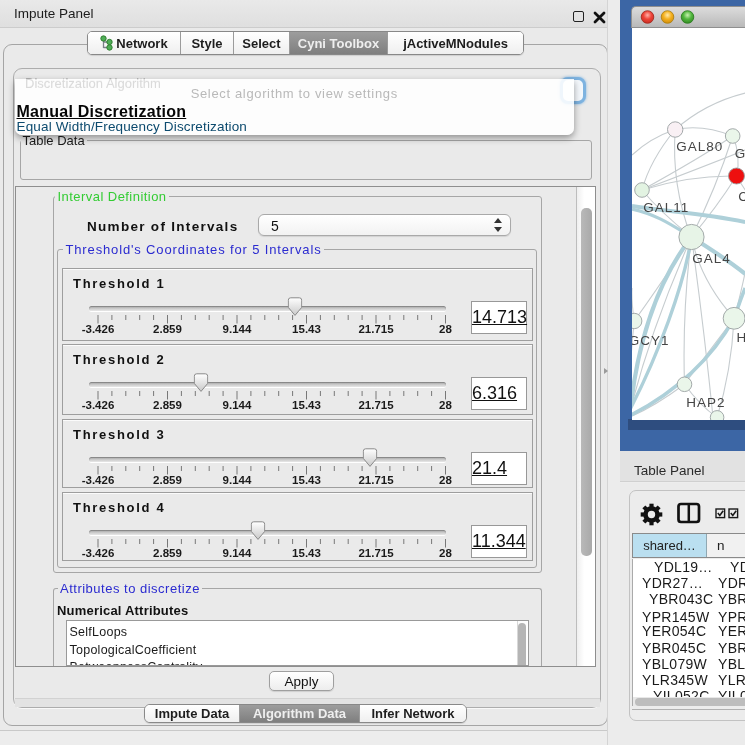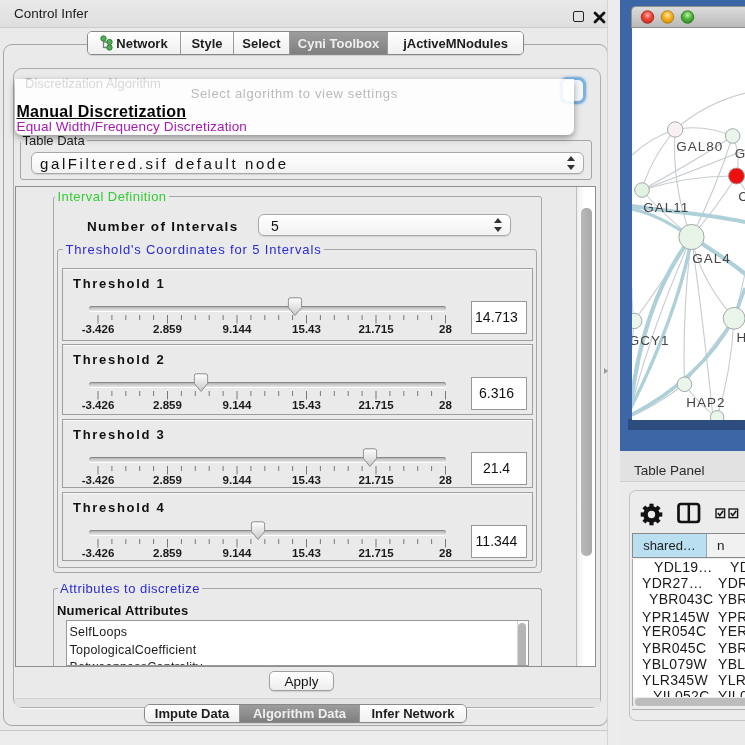--- a/index.html
+++ b/index.html
@@ -48,35 +48,35 @@
   .tpanel { position:absolute; left:62px; width:471px; height:71px;
     border:1px solid #9e9e9e; background:#eaeaea; box-shadow:inset 0 1px 0 #fbfbfb; }
   .ttitle { position:absolute; left:10px; top:7px; font-weight:bold; font-size:13px; color:#111; letter-spacing:1.7px; }
   .track { position:absolute; left:26px; top:37px; width:357px; height:5px;
     border-radius:3px; background:linear-gradient(#ababab,#e8e8e8);
     box-shadow:inset 0 1px 1px rgba(0,0,0,.25), 0 1px 0 #fff; }
   .tlabel { position:absolute; top:54px; font-size:11.5px; font-weight:bold; color:#1a1a1a;
     transform:translateX(-50%); white-space:nowrap; }
   .thumb { position:absolute; top:28px; width:15px; height:20px; transform:translateX(-50%); }
   .vbox { position:absolute; left:408px; top:32px; width:56px; height:33px;
-    background:#fff; border:1px solid #989898; font-size:14px; color:#111;
-    text-align:center; line-height:31px; padding-right:5px; }
+    background:#fff; border:1px solid #989898; font-size:18px; color:#111;
+    text-align:left; line-height:31px; padding-right:5px;text-decoration:underline; }
   
   .vsb-track { position:absolute; background:linear-gradient(90deg,#efefef,#ffffff 40%,#ffffff); }
   .vsb-thumb { position:absolute; background:linear-gradient(90deg,#b9b9b9,#a9a9a9); border-radius:5px; }
   
   .btn { position:absolute; background:linear-gradient(#ffffff,#ededed);
     border:1px solid #9f9f9f; border-radius:5px; font-size:13.5px; color:#111;
     text-align:center; box-shadow:0 1px 1px rgba(0,0,0,.12); }
 </style>
 </head>
 <body>
 <div id="stage">
   <div id="cp">
-    <div id="cp-title">Control Infer</div>
+    <div id="cp-title">Impute Panel</div>
     <div class="abs" style="left:573px;top:11px;width:11px;height:11px;border:1.6px solid #222;border-radius:2px;"></div>
     <svg class="abs" style="left:592.5px;top:10.5px" width="13" height="13" viewBox="0 0 13 13">
         <path d="M2 2 L11 11 M11 2 L2 11" stroke="#111" stroke-width="2.8" stroke-linecap="round"></path>
       </svg>
     <div id="outerpane"></div>
     <div id="innerpane"></div>
     <div class="abs" style="left:15px;top:698px;width:585px;height:9px;background:#e3e3e3;border-top:1px solid #d2d2d2;"></div>
 
     <div class="seg" style="left:87px;top:31px;">
       <div class="s" style="width:93px;"><svg width="13" height="17" viewBox="0 0 13 17" style="margin-right:3px">
@@ -86,24 +86,20 @@
             <circle cx="9.5" cy="12.5" r="2.7" fill="#4fae57" stroke="#2d7a2d" stroke-width="0.9"></circle>
           </svg>Network</div>
       <div class="s" style="width:53px;">Style</div>
       <div class="s" style="width:56px;">Select</div>
       <div class="s on" style="width:98px;">Cyni Toolbox</div>
       <div class="s" style="width:135px;">jActiveMNodules</div>
     </div>
 
     <div class="group" style="left:20px;top:140px;width:572px;height:40px;"></div>
     <div class="gtitle" style="left:20.5px;top:134px;color:#1c1c1c;padding:0 2px;">Table Data</div>
-    <div class="combo" style="left:31px;top:152px;width:553px;height:22px;">
-      <span style="position:absolute;left:8px;top:2px;font-size:15px;letter-spacing:2.6px;">galFiltered.sif default node</span>
-      <div class="arr"></div>
-    </div>
 
     <div class="abs" style="left:15px;top:186px;width:581px;height:481px;border:1px solid #8e8e8e;background:#eaeaea;"></div>
     <div class="vsb-track" style="left:576px;top:187px;width:19px;height:479px;border-left:1px solid #bdbdbd;"></div>
     <div class="vsb-thumb" style="left:581px;top:208px;width:11px;height:348px;"></div>
 
     <div class="group" style="left:53px;top:196px;width:489px;height:377px;"></div>
     <div class="gtitle green" style="left:55px;top:190px;padding:0 2.5px;letter-spacing:0.45px;">Interval Definition</div>
     <div class="abs" style="left:87px;top:219px;font-weight:bold;font-size:13.5px;color:#111;letter-spacing:1.3px;">Number of Intervals</div>
     <div class="combo" style="left:258px;top:214px;width:253px;height:22px;">
       <span style="position:absolute;left:12px;top:3px;">5</span>
@@ -324,21 +320,21 @@
       <div class="s on" style="width:120px;">Algorithm Data</div>
       <div class="s" style="width:106px;">Infer Network</div>
     </div>
 
     <div class="abs" style="left:25px;top:75px;font-size:13px;color:#b2b2b2;">Discretization Algorithm</div>
     <div class="abs" style="left:560px;top:77px;width:26px;height:27px;border:3px solid #7eb3e0;border-radius:8px;background:#f4f8fc;box-shadow:0 0 3px #7eb3e0;"></div>
     <div id="popup" class="abs" style="left:15px;top:79px;width:558.5px;height:55.5px;background:rgba(255,255,255,0.88);border-radius:0 0 7px 7px;box-shadow:0 3px 7px rgba(0,0,0,0.38);">
       <div style="position:absolute;left:10px;top:-3.5px;font-size:13px;color:#dadada;">Discretization Algorithm</div>
       <div style="position:absolute;left:0;top:7px;width:100%;text-align:center;font-size:13px;color:#b9b9b9;letter-spacing:0.65px;">Select algorithm to view settings</div>
       <div style="position:absolute;left:1.5px;top:24px;font-size:16px;font-weight:bold;color:#050505;letter-spacing:0.25px;text-decoration:underline;">Manual Discretization</div>
-      <div style="position:absolute;left:1.5px;top:39.5px;font-size:13.5px;color:#a21caf;letter-spacing:0.15px;">Equal Width/Frequency Discretization</div>
+      <div style="position:absolute;left:1.5px;top:39.5px;font-size:13.5px;color:#0c4a6e;letter-spacing:0.15px;">Equal Width/Frequency Discretization</div>
     </div>
   </div>
 
   <div class="abs" style="left:607px;top:0;width:13px;height:745px;background:#ececec;border-left:1px solid #d4d4d4;"></div>
   <div class="abs" style="left:604px;top:368px;width:0;height:0;border-top:3.5px solid transparent;border-bottom:3.5px solid transparent;border-left:4.5px solid #9a9a9a;"></div>
   <div class="abs" style="left:620px;top:0;width:125px;height:451px;background:#3c66a5;"></div>
 
   <div class="abs" style="left:628px;top:419px;width:117px;height:11px;background:#2e4d7f;"></div>
   <div class="abs" style="left:631px;top:6px;width:114px;height:22px;background:linear-gradient(#dcdcdc,#b9b9b9);border:1px solid #8f8f8f;border-right:none;border-radius:5px 0 0 0;"></div>
   <svg class="abs" style="left:631px;top:6px;" width="114" height="22" viewBox="0 0 114 22">

